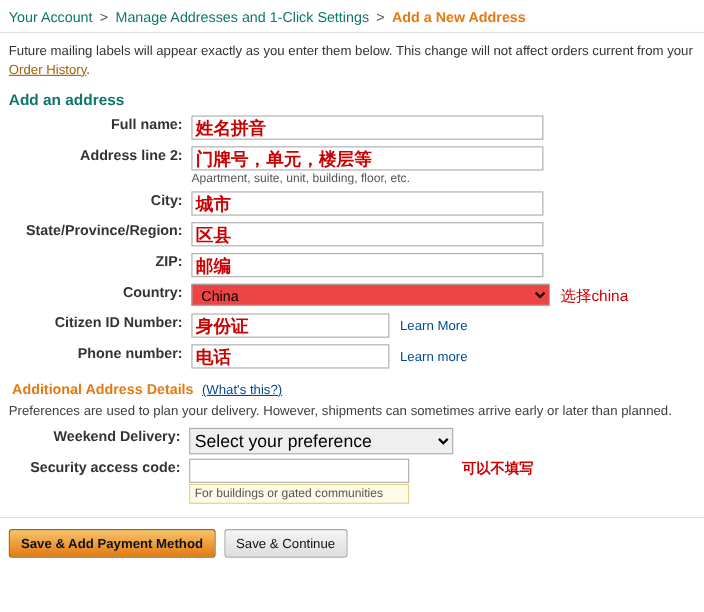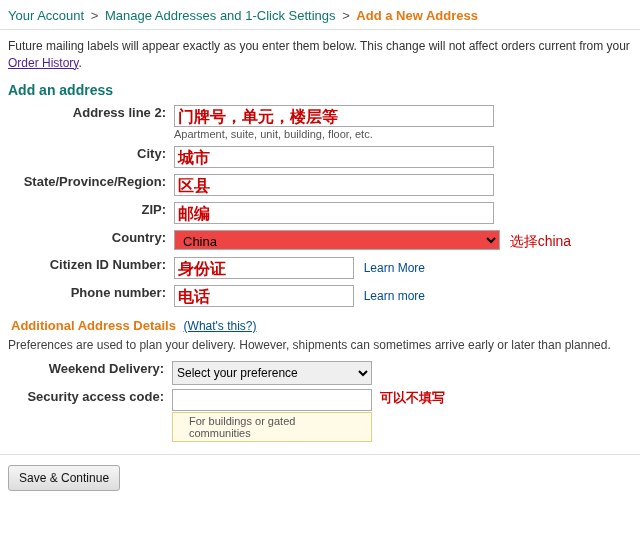--- a/index.html
+++ b/index.html
@@ -22,21 +22,21 @@
     .breadcrumb .separator { color: #555; margin: 0 3px; }
     .breadcrumb .current { color: #e47911; font-weight: bold; }
 
     
     .intro {
       padding: 8px 8px 4px 8px;
       font-size: 12px;
       color: #333;
       line-height: 1.4;
     }
-    .intro a { color: #4c1d95; }
+    .intro a { color: #a16207; }
 
     
     .section-heading {
       padding: 6px 25px 4px 8px;
       color: #0f766e;
       font-size: 14px;
       font-weight: bold;
     }
 
     
@@ -147,41 +147,41 @@
     }
     .bottom-label {
       text-align: right;
       font-weight: bold;
       width: 160px;
       padding-right: 8px;
       padding-top: 4px;
       white-space: nowrap;
     }
     .bottom-form select {
-      width: 200px;
+      width: 240px;
       height: 24px;
       border: 1px solid #aaa;
-      font-size: 12px;
+      font-size: 16px;
     }
     .bottom-form input[type="text"] {
       width: 200px;
       height: 22px;
       border: 1px solid #aaa;
       padding: 2px 4px;
       font-size: 12px;
     }
     .gated-hint {
       font-size: 11px;
       color: #555;
       display: block;
       margin-top: 1px;
       width: 200px;
       background: #fffbe6;
       border: 1px solid #e0d08a;
-      padding: 2px 16px;
+      padding: 2px 4px;
     }
     .annotation-right {
       color: #cc0000;
       font-size: 14px;
       font-weight: bold;
       padding-left: 10px;
       vertical-align: middle;
     }
 
     
@@ -226,20 +226,29 @@
 
 <div class="intro">
   <span>Future mailing labels will appear exactly as you enter them below. This change will not affect orders current from your </span><a href="#">Order History</a>.
 </div>
 
 <div class="section-heading">Add an address</div>
 
 <table class="form-table" style="margin-left:0;">
   <tbody>
 
+    <tr>
+      <td class="label-cell">Full name:</td>
+      <td class="input-cell">
+        <div class="input-wrapper">
+          <input type="text" style="width: 320px;" value="">
+          <span class="chinese-placeholder">姓名拼音</span>
+        </div>
+      </td>
+    </tr>
 
 
     <tr>
       <td class="label-cell">Address line 2:</td>
       <td class="input-cell">
         <div class="input-wrapper">
           <input type="text" style="width: 320px;" value="">
           <span class="chinese-placeholder">门牌号，单元，楼层等</span>
         </div>
         <span class="hint-text">Apartment, suite, unit, building, floor, etc.</span>
@@ -339,14 +348,15 @@
           <input type="text" value="" style="">
           <span class="gated-hint">For buildings or gated communities</span>
         </td>
         <td class="annotation-right">可以不填写</td>
       </tr>
     </tbody>
   </table>
 </div>
 
 <div class="button-bar">
+  <button class="btn-orange">Save &amp; Add Payment Method</button>
   <button class="btn-gray">Save &amp; Continue</button>
 </div>
 
 </body></html>

